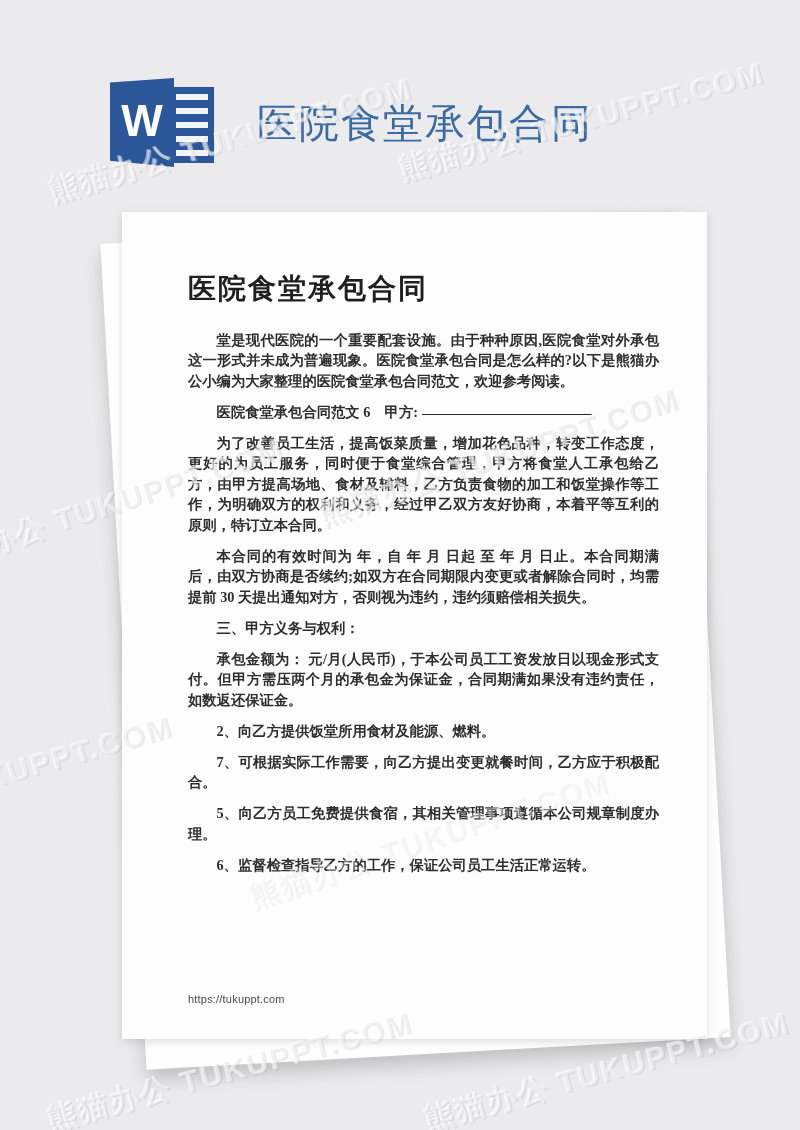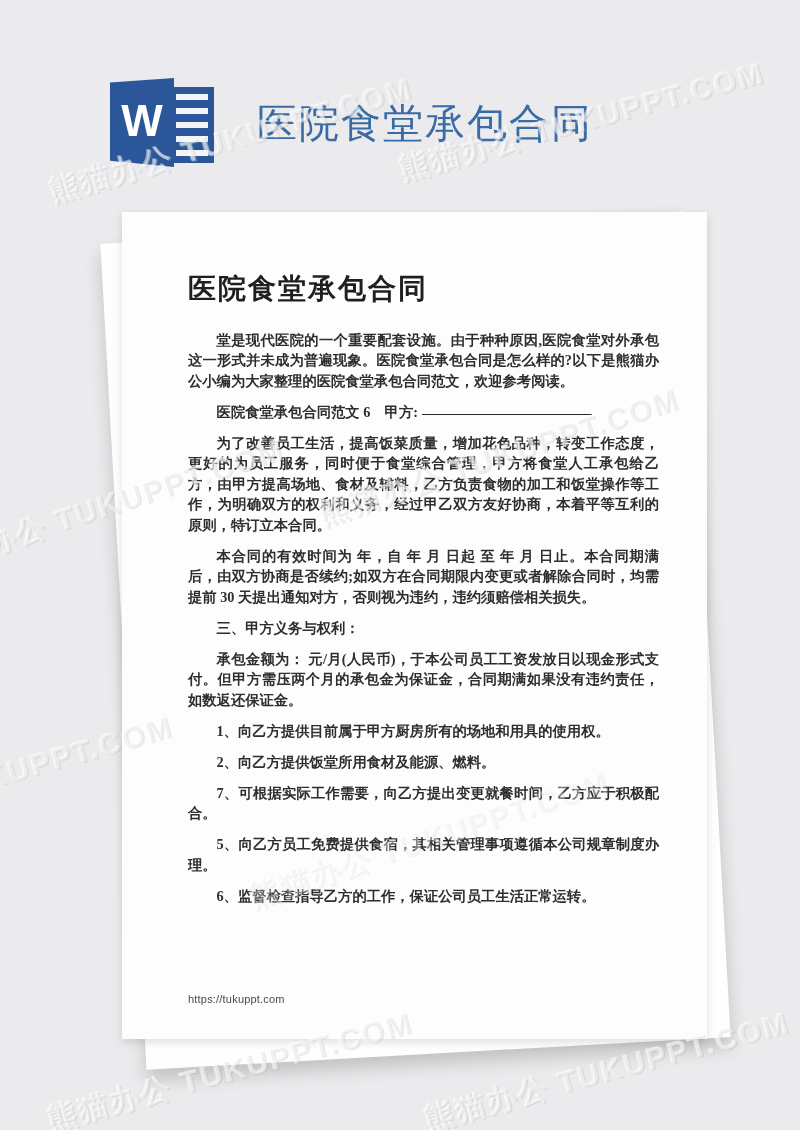--- a/index.html
+++ b/index.html
@@ -101,21 +101,20 @@
     <h1>医院食堂承包合同</h1>
     <p>堂是现代医院的一个重要配套设施。由于种种原因,医院食堂对外承包这一形式并未成为普遍现象。医院食堂承包合同是怎么样的?以下是熊猫办公小编为大家整理的医院食堂承包合同范文，欢迎参考阅读。</p>
     <p><span>医院食堂承包合同范文 6　甲方:</span> <span class="blank-underline"></span></p>
     <p>为了改善员工生活，提高饭菜质量，增加花色品种，转变工作态度，更好的为员工服务，同时便于食堂综合管理，甲方将食堂人工承包给乙方，由甲方提高场地、食材及辅料，乙方负责食物的加工和饭堂操作等工作，为明确双方的权利和义务，经过甲乙双方友好协商，本着平等互利的原则，特订立本合同。</p>
 
     <p>本合同的有效时间为 年，自 年 月 日起 至 年 月 日止。本合同期满后，由双方协商是否续约;如双方在合同期限内变更或者解除合同时，均需提前 30 天提出通知对方，否则视为违约，违约须赔偿相关损失。</p>
 
     <p>三、甲方义务与权利：</p>
 
     <p>承包金额为： 元/月(人民币)，于本公司员工工资发放日以现金形式支付。但甲方需压两个月的承包金为保证金，合同期满如果没有违约责任，如数返还保证金。</p>
-    <p>1、向乙方提供目前属于甲方厨房所有的场地和用具的使用权。</p>
     <p>2、向乙方提供饭堂所用食材及能源、燃料。</p>
     <p>7、可根据实际工作需要，向乙方提出变更就餐时间，乙方应于积极配合。</p>
     <p>5、向乙方员工免费提供食宿，其相关管理事项遵循本公司规章制度办理。</p>
     <p>6、监督检查指导乙方的工作，保证公司员工生活正常运转。</p>
 
     <div class="footer-url">https://tukuppt.com</div>
   </div>
 </div>
 
 <span class="wm" style="left:50px;top:172px;transform:rotate(-16deg);">熊猫办公 TUKUPPT.COM</span>

